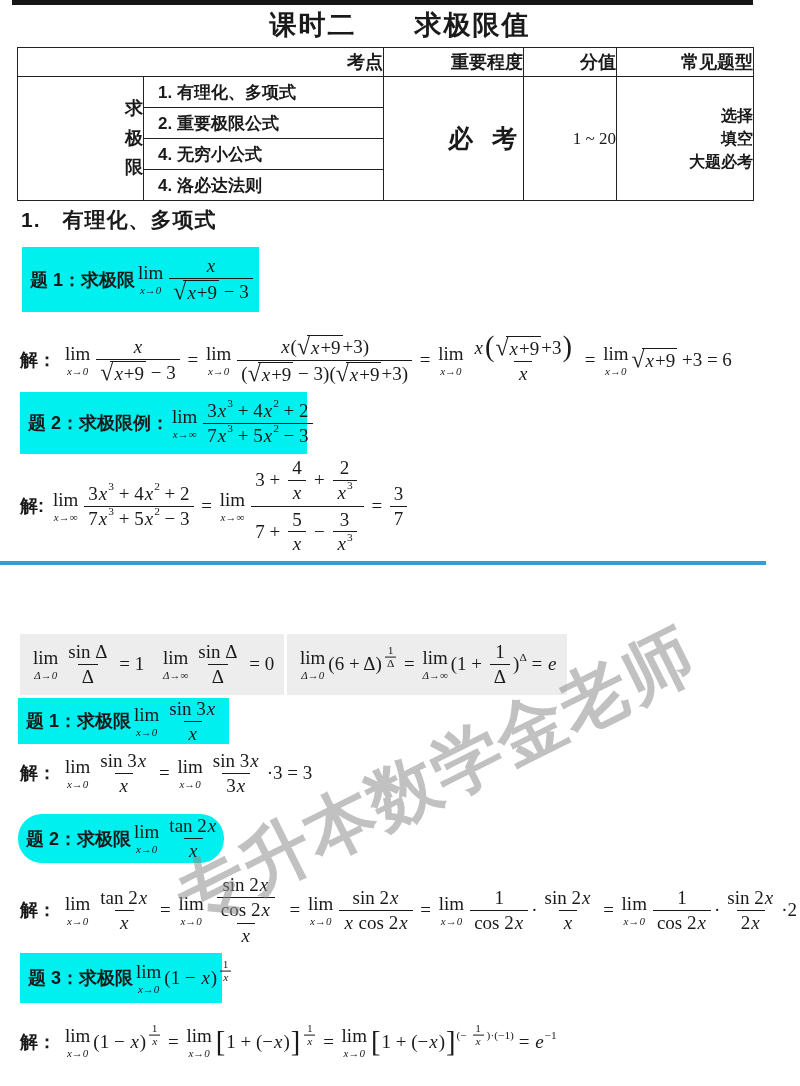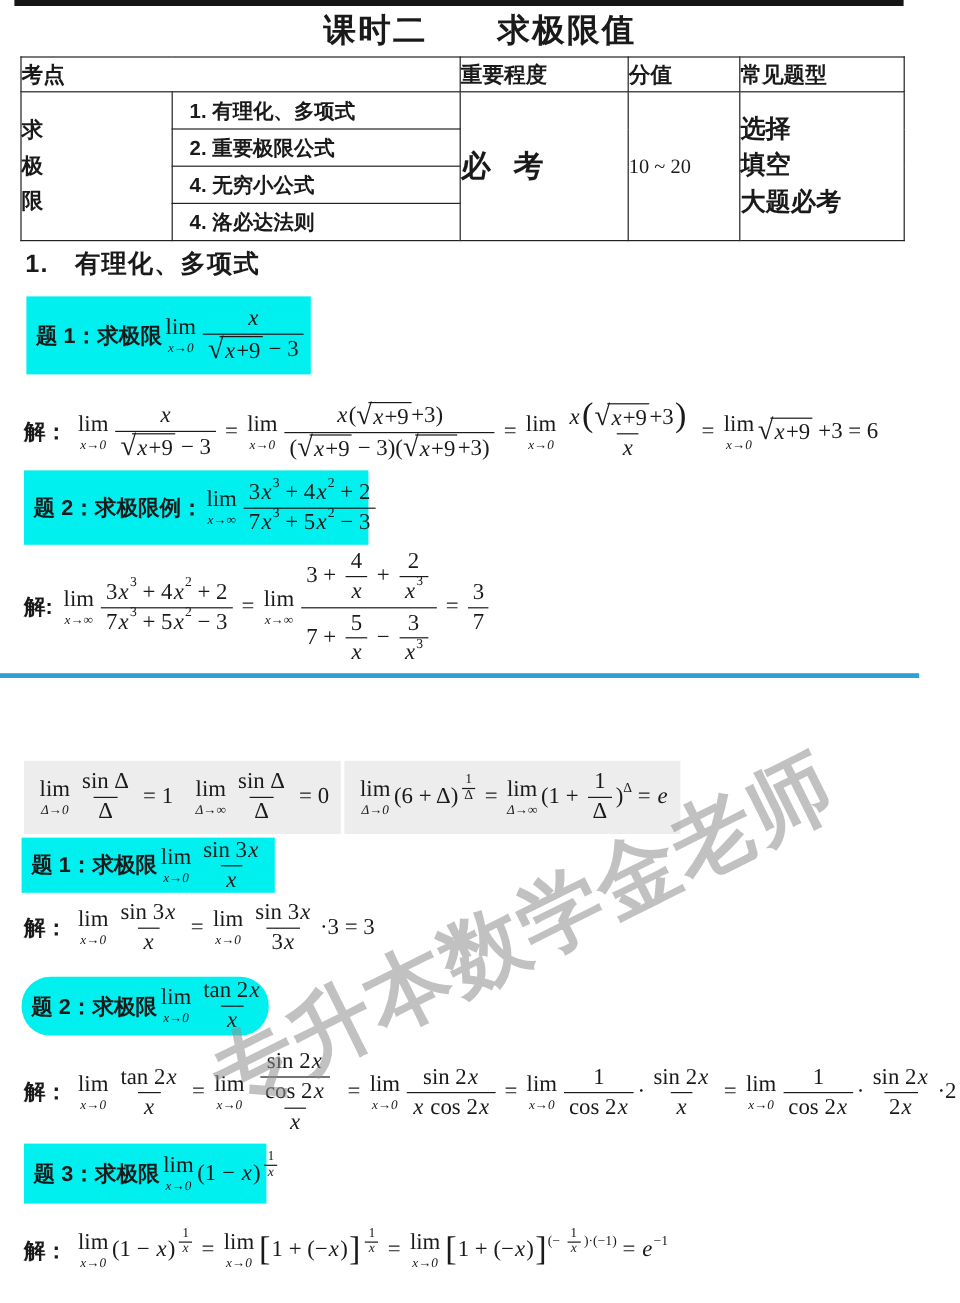--- a/index.html
+++ b/index.html
@@ -4,27 +4,27 @@
 <style>
   html,body{margin:0;padding:0;background:#fff;}
   .page{position:relative;width:800px;height:1086px;background:#fff;overflow:hidden;
         font-family:"Liberation Sans",sans-serif;color:#1a1a1a;}
   .topbar{position:absolute;left:12px;top:0;width:741px;height:5px;background:#161616;}
   .title{position:absolute;left:0;top:7px;width:100%;text-align:center;
          font-size:27px;font-weight:800;letter-spacing:2px;}
   
   .info-table{position:absolute;left:17px;top:47px;width:736px;border-collapse:collapse;
               table-layout:fixed;}
-  .info-table td{border:1.8px solid #222;padding:0;text-align:left;vertical-align:middle;}
+  .info-table td{border:1.8px solid #222;padding:0;text-align:right;vertical-align:middle;}
   .info-table .hd{font-weight:700;font-size:18px;height:28px;}
   .info-table .item{font-weight:600;font-size:17px;text-align:left;padding-left:14px;height:30px;}
   .topic-cell div{font-weight:600;font-size:18px;line-height:1.65;}
   .imp{font-weight:700;font-size:25px;letter-spacing:6px;}
   .score{font-family:"Liberation Serif",serif;font-size:17px;}
-  .qtypes div{font-weight:600;font-size:21px;line-height:1.45;}
+  .qtypes div{font-weight:600;font-size:16px;line-height:1.45;}
   
   .sec-h{position:absolute;font-size:21px;font-weight:700;letter-spacing:1px;}
   .pbox{position:absolute;background:var(--hl);display:flex;align-items:center;padding:0 8px;}
   .plabel{font-weight:700;font-size:18px;white-space:pre;}
   .sol{position:absolute;display:flex;align-items:center;}
   .sol-label{font-weight:700;font-size:18px;margin-right:6px;white-space:pre;}
   .fbox{position:absolute;background:var(--fbg);display:flex;align-items:center;
         padding:6px 10px;min-height:42px;}
   .divider{position:absolute;left:0;top:561px;width:766px;height:4px;background:var(--dv);}
   .watermark{position:absolute;left:150px;top:730px;width:572px;text-align:center;
@@ -72,21 +72,21 @@
       <td class="hd">常见题型</td>
     </tr>
     <tr>
       <td class="topic-cell" rowspan="4">
         <div>求</div>
         <div>极</div>
         <div>限</div>
       </td>
       <td class="item">1. 有理化、多项式</td>
       <td class="imp" rowspan="4">必 考</td>
-      <td class="score" rowspan="4">10 ~ 20</td>
+      <td class="score" rowspan="4">1 ~ 20</td>
       <td class="qtypes" rowspan="4">
         <div>选择</div>
         <div>填空</div>
         <div>大题必考</div>
       </td>
     </tr>
     <tr>
           <td class="item">2. 重要极限公式</td>
         </tr>
     <tr>

